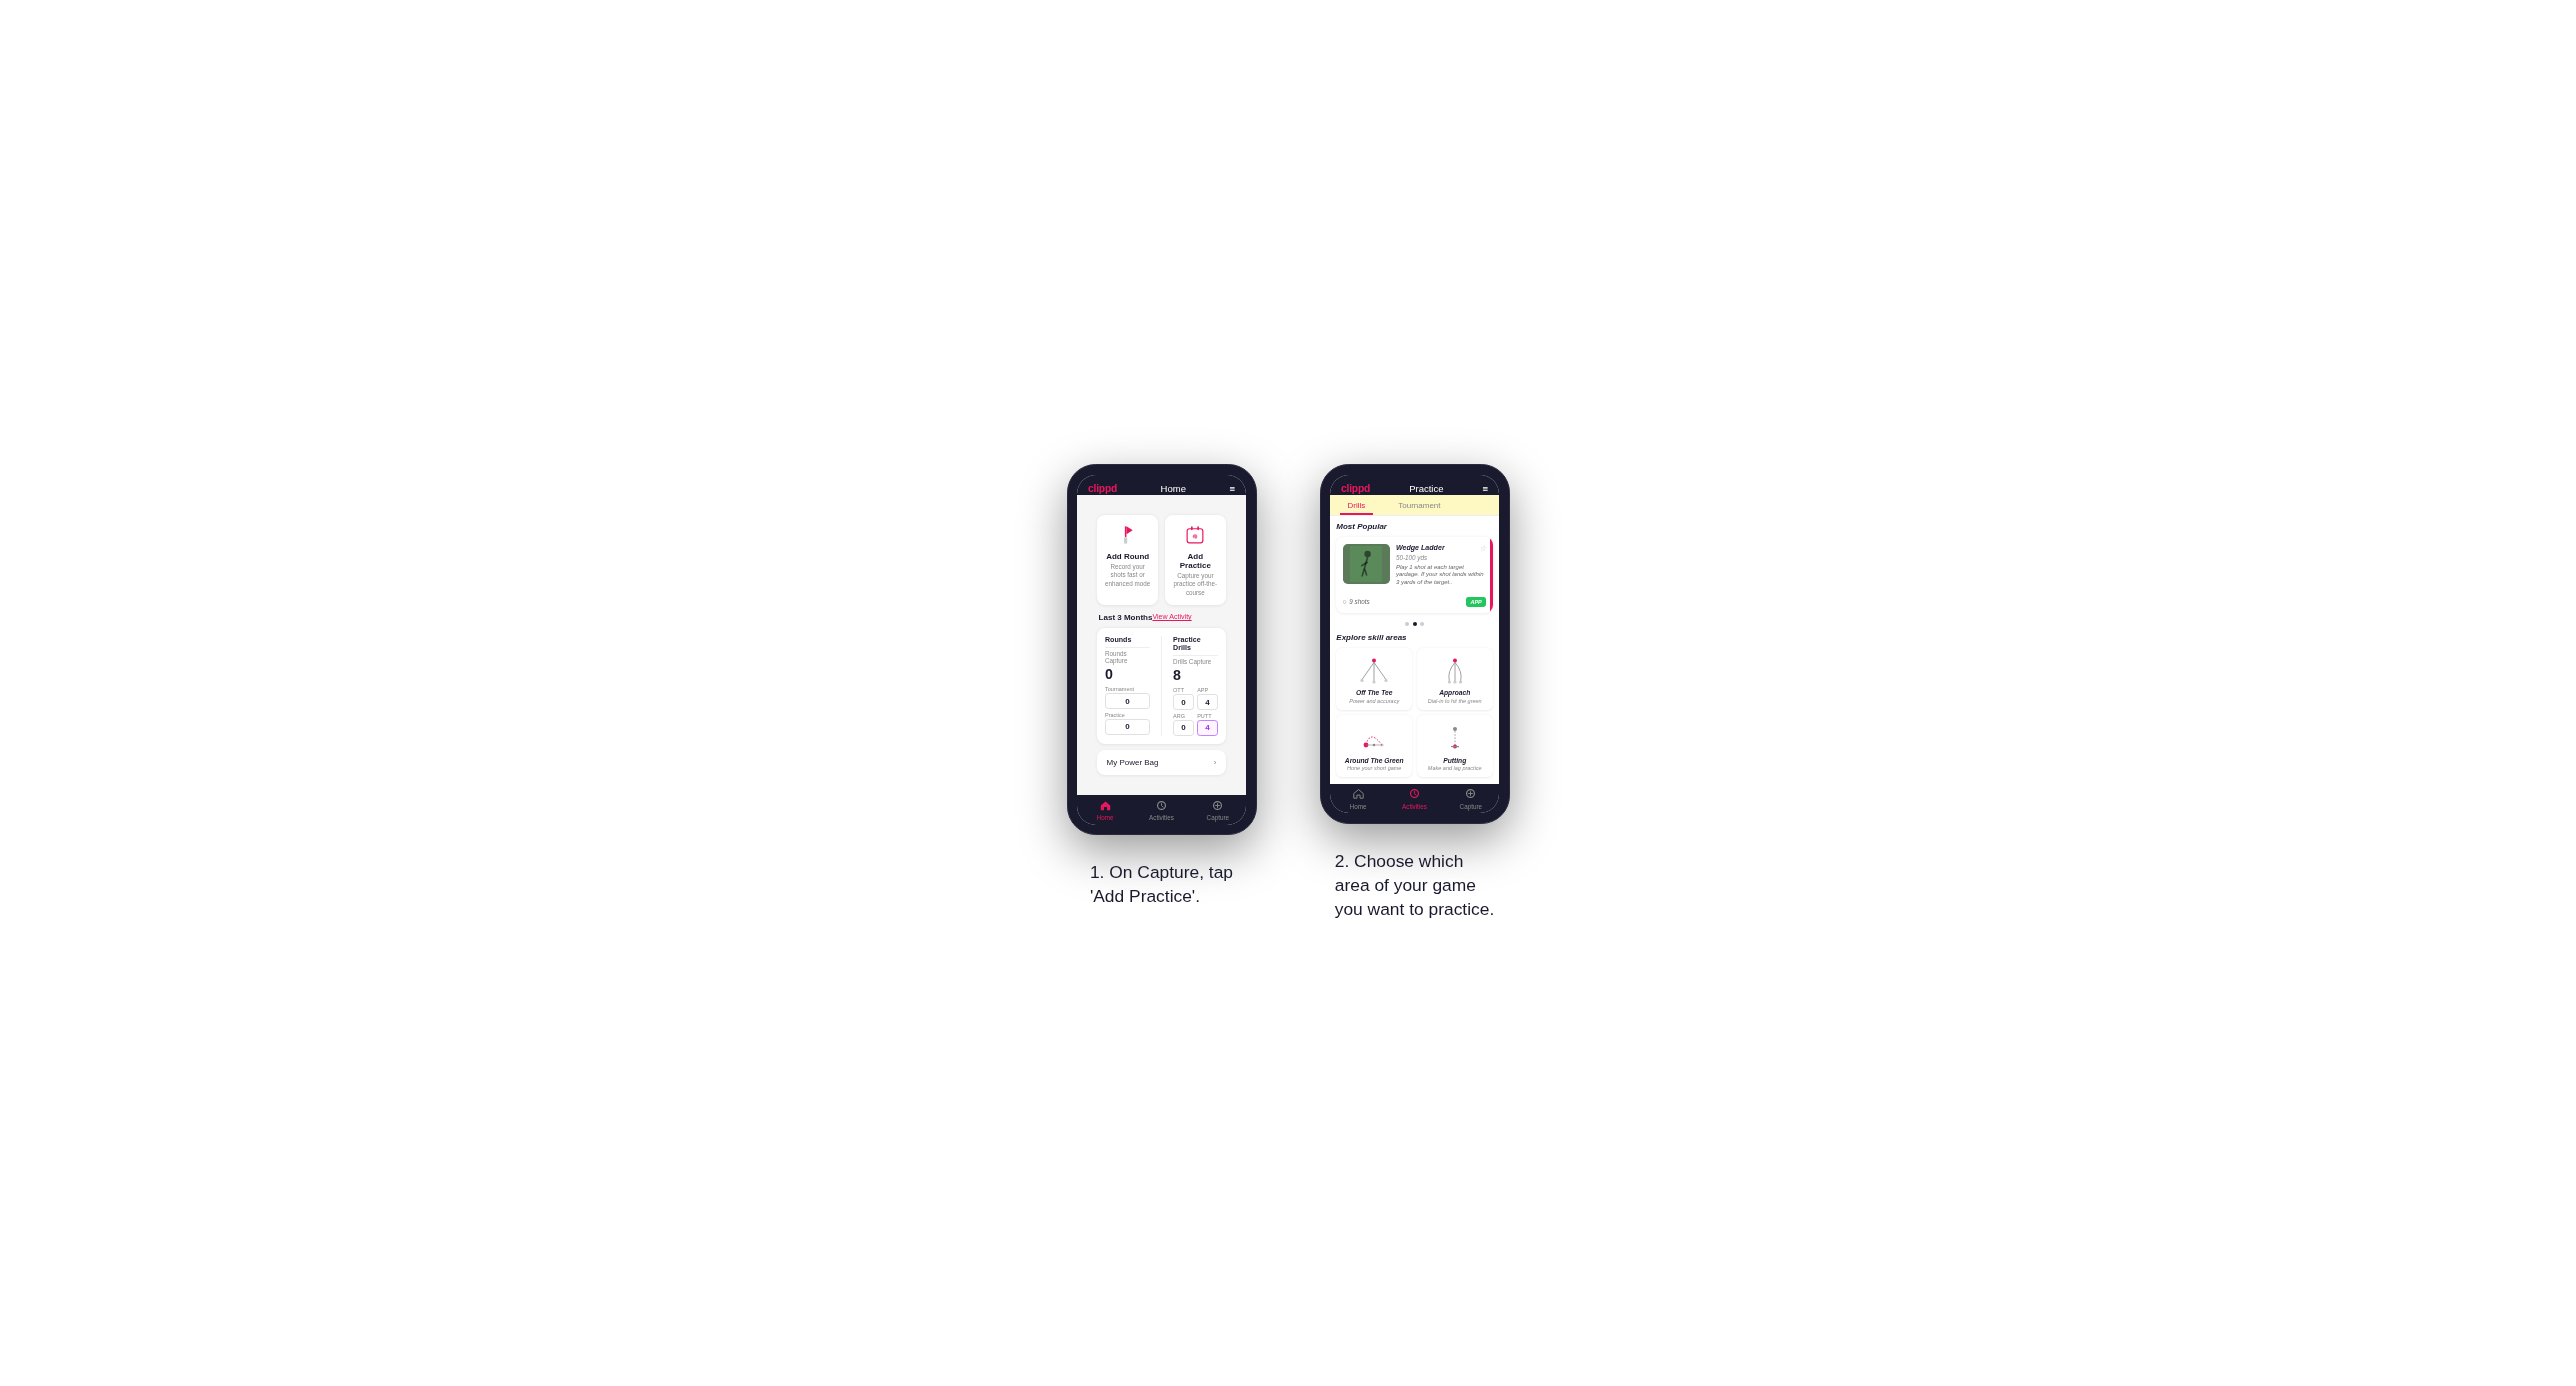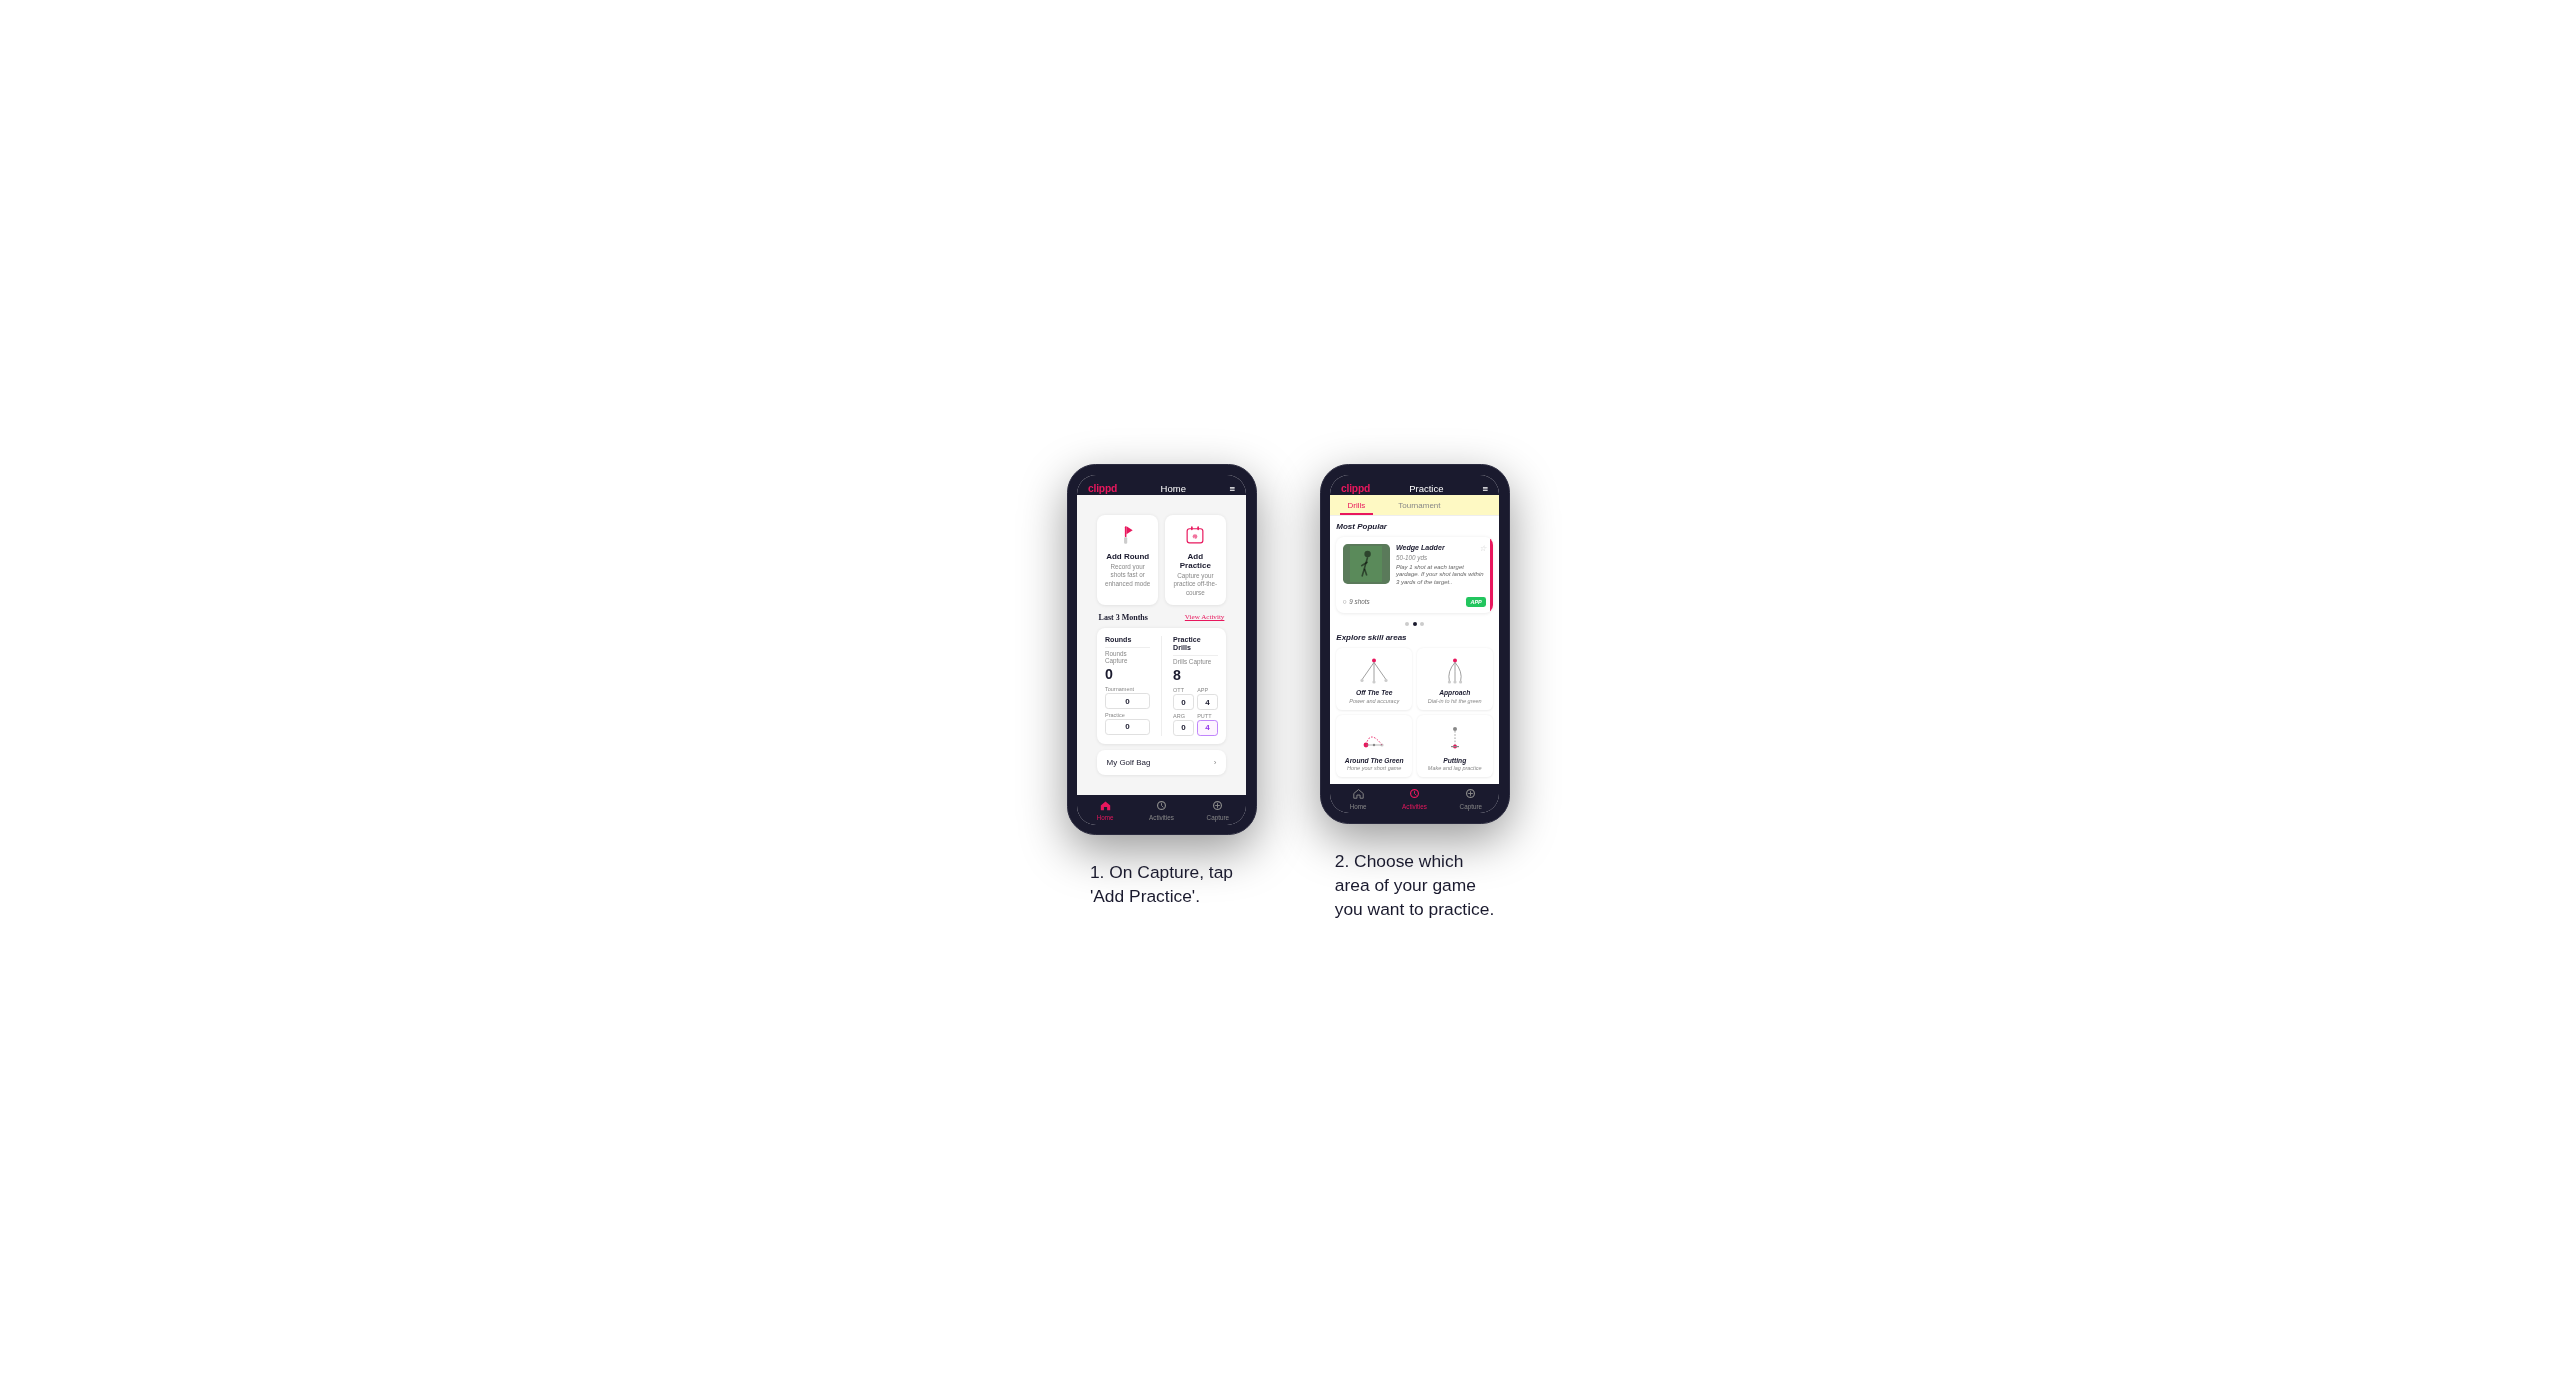--- a/index.html
+++ b/index.html
@@ -100,25 +100,24 @@
       margin-bottom: 2.4px;
     }
     .action-card-desc {
       font-size: 6.3px;
       color: #888;
       line-height: 1.3;
     }
     
     .last-months {
       display: flex;
-      justify-content: space-between;
+      justify-content: flex-start;
       align-items: center;
       margin-bottom: 6.3px;
       padding: 0 1.6px;
-      font-family: Liberation Serif, serif;
     }
     .last-months-label {
       font-size: 8px;
       font-weight: 600;
       color: #1a1a2e;
     }
     .view-activity-link {
       font-size: 7.1px;
       color: #e8175d;
       text-decoration: underline;
@@ -523,21 +522,21 @@
                     <div class="sub-stat-box highlight">
                       <div class="sub-stat-value">4</div>
                     </div>
                   </div>
                 </div>
               </div>
             </div>
           </div>
 
           <div class="golf-bag-row">
-            <span class="golf-bag-label">My Golf Bag</span>
+            <span class="golf-bag-label">My Power Bag</span>
             <span class="chevron-right">›</span>
           </div>
         </div>
 
         <div class="bottom-nav">
           <div class="nav-item">
             <span class="nav-icon active">
               <svg width="11" height="11" viewBox="0 0 14 14" fill="none">
                 <path d="M1 7L7 2L13 7V13H9V9H5V13H1V7Z" fill="#e8175d"></path>
               </svg>

